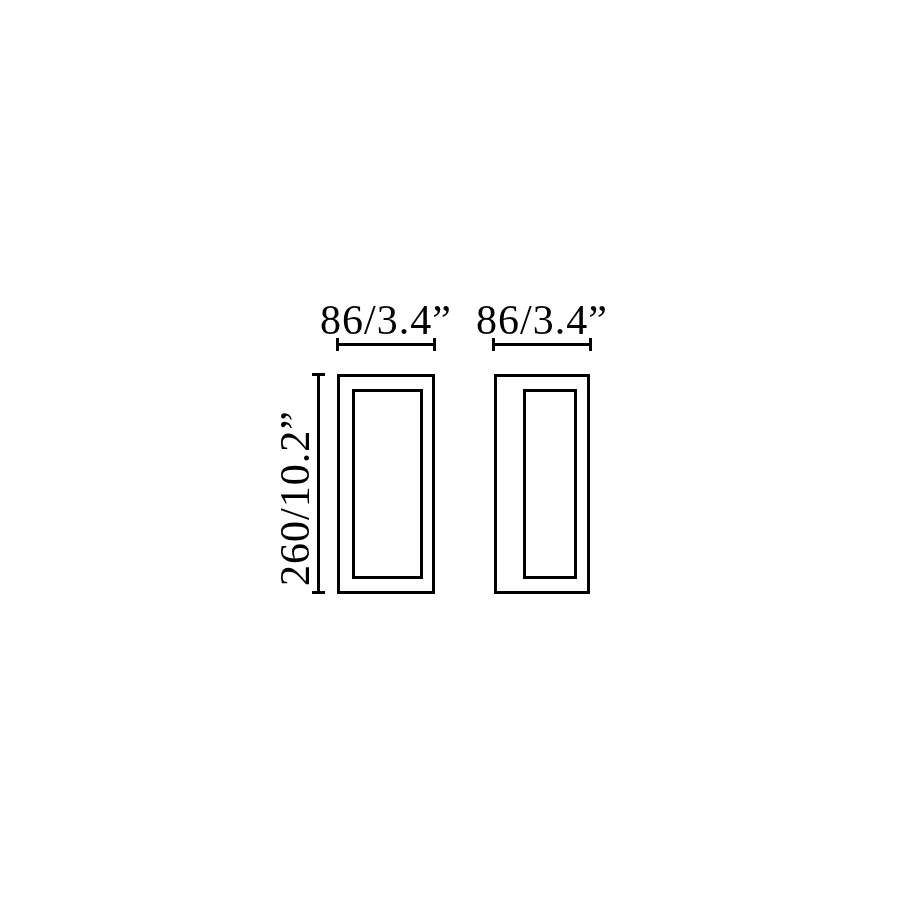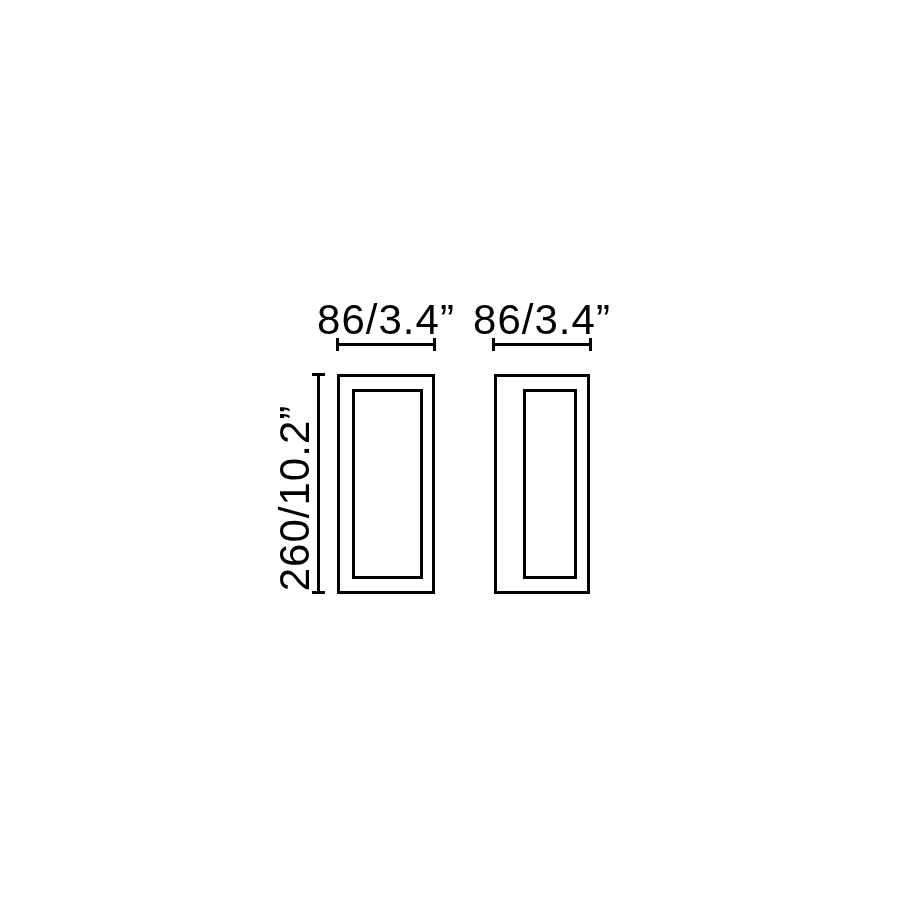--- a/index.html
+++ b/index.html
@@ -6,21 +6,21 @@
     margin: 0;
     padding: 0;
     background: #ffffff;
   }
   .canvas {
     position: relative;
     width: 900px;
     height: 900px;
     background: #ffffff;
     overflow: hidden;
-    font-family: Liberation Sans, sans-serif;
+    font-family: Liberation Serif, serif;
   }
   .rect {
     position: absolute;
     box-sizing: border-box;
     border: 3px solid #000000;
     background: #ffffff;
   }
   .dim-h {
     position: absolute;
     box-sizing: border-box;

